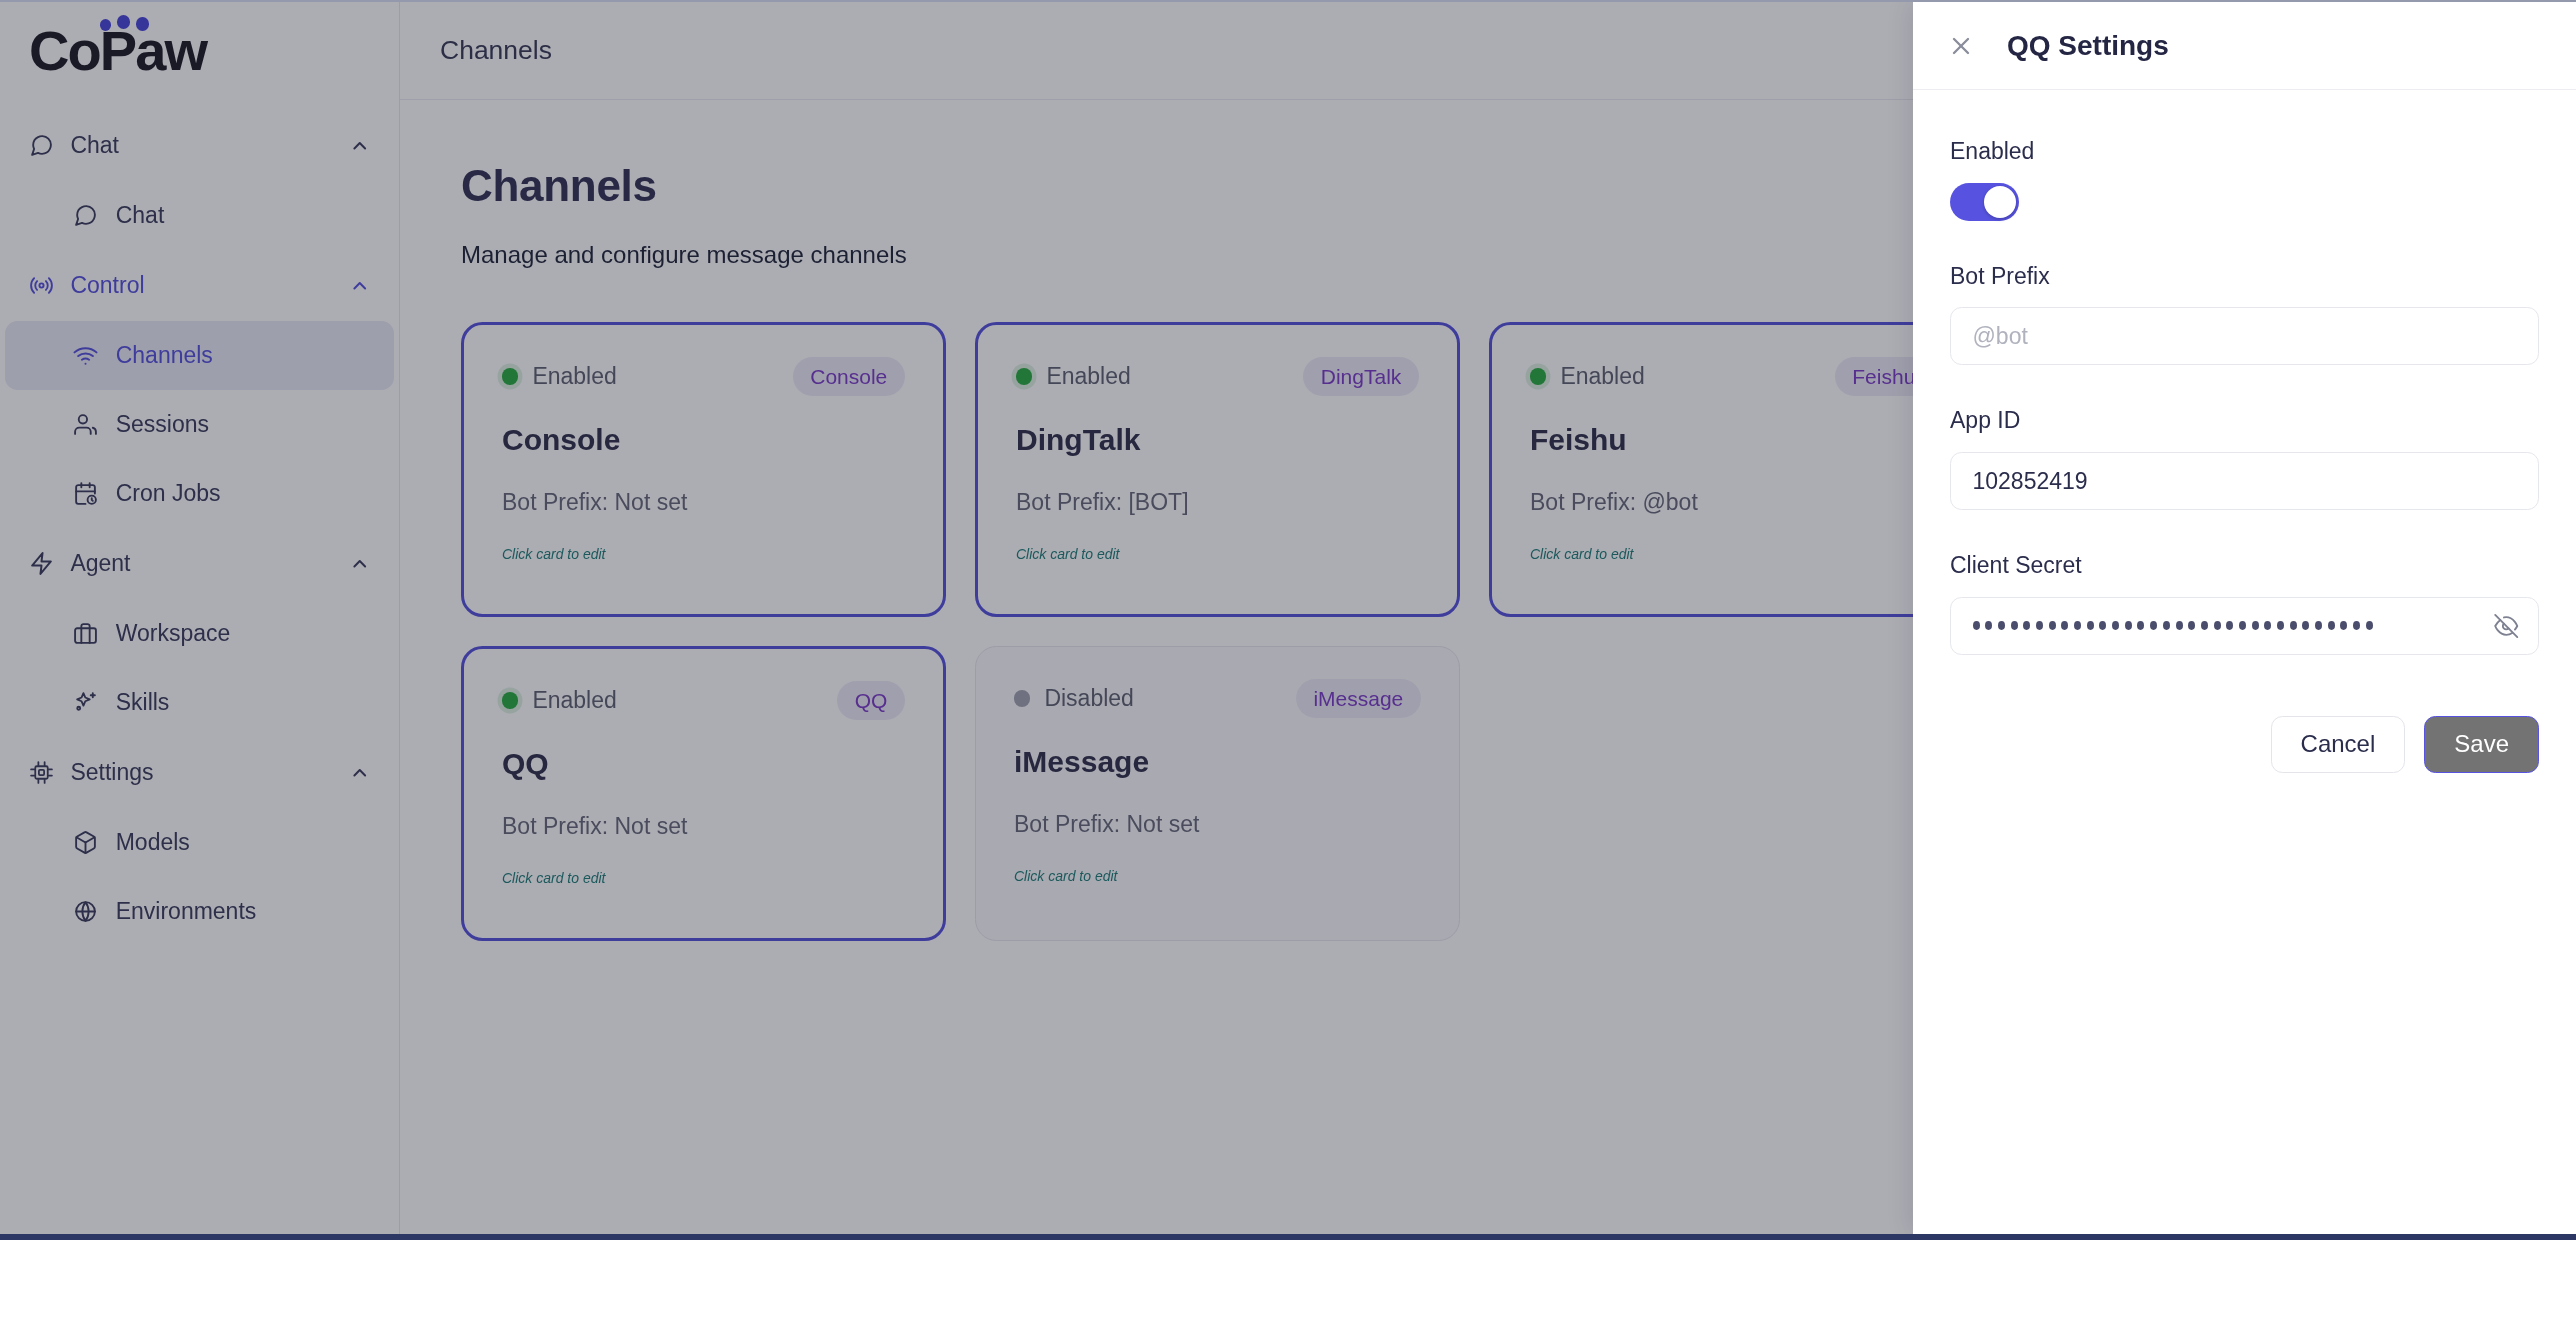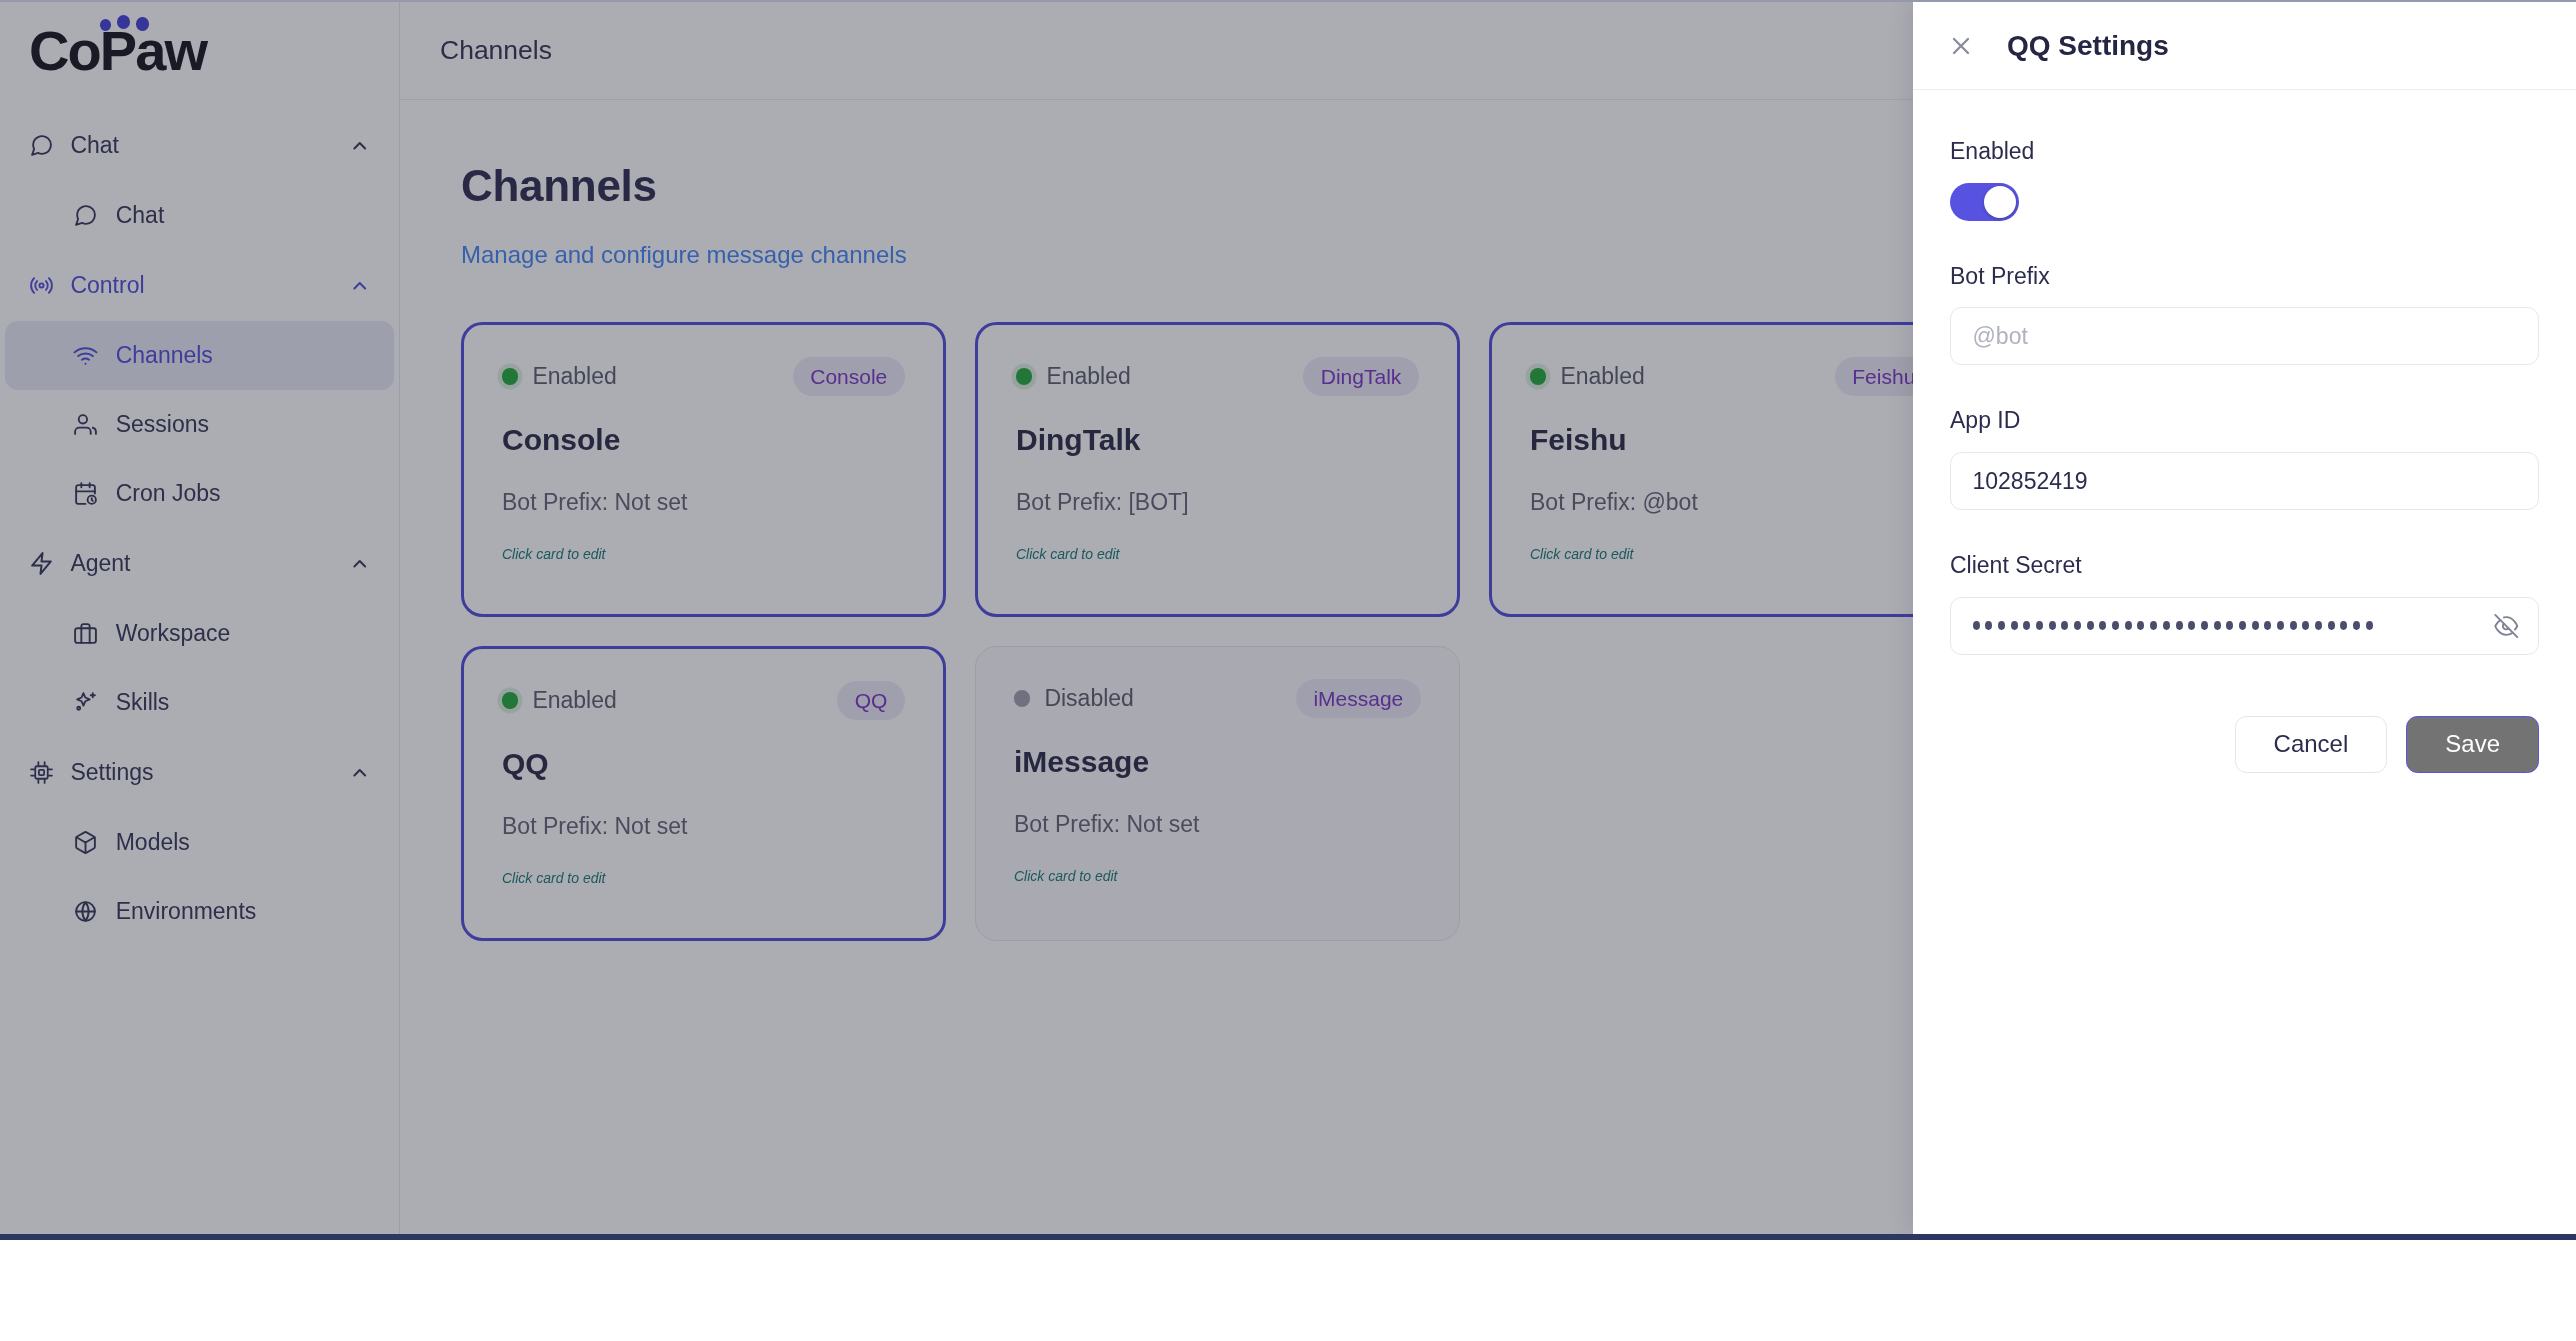--- a/index.html
+++ b/index.html
@@ -113,21 +113,21 @@
   .page-body { padding: 61px 0 0 61px; }
   .page-title {
     font-size: 44px;
     font-weight: 700;
     color: #25264a;
     letter-spacing: -0.3px;
   }
   .page-sub {
     margin-top: 30px;
     font-size: 24px;
-    color: #3b82f6;
+    color: #0f172a;
   }
 
   .cards {
     margin-top: 53px;
     display: flex;
     flex-wrap: wrap;
     gap: 29px;
     width: 1641px;
   }
   .card {
@@ -274,21 +274,21 @@
   .panel-actions {
     margin-top: 61px;
     display: flex; justify-content: flex-end; gap: 19px;
   }
   .btn {
     height: 57px;
     border-radius: 11.4px;
     display: flex; align-items: center; justify-content: center;
     font-size: 24px;
     cursor: pointer;
-    padding: 0 38px;
+    padding: 0 29px;
   }
   .btn-cancel {
     border: 1.9px solid #e4e5eb;
     background: #ffffff;
     color: #2b2d4c;
   }
   .btn-save {
     background: #737373;
     color: #ffffff;
     border: 1.9px solid #5753e0;

